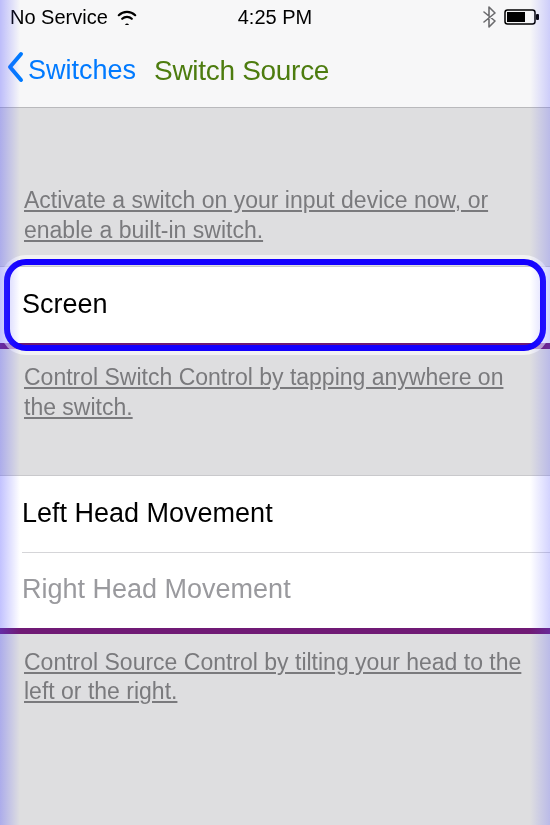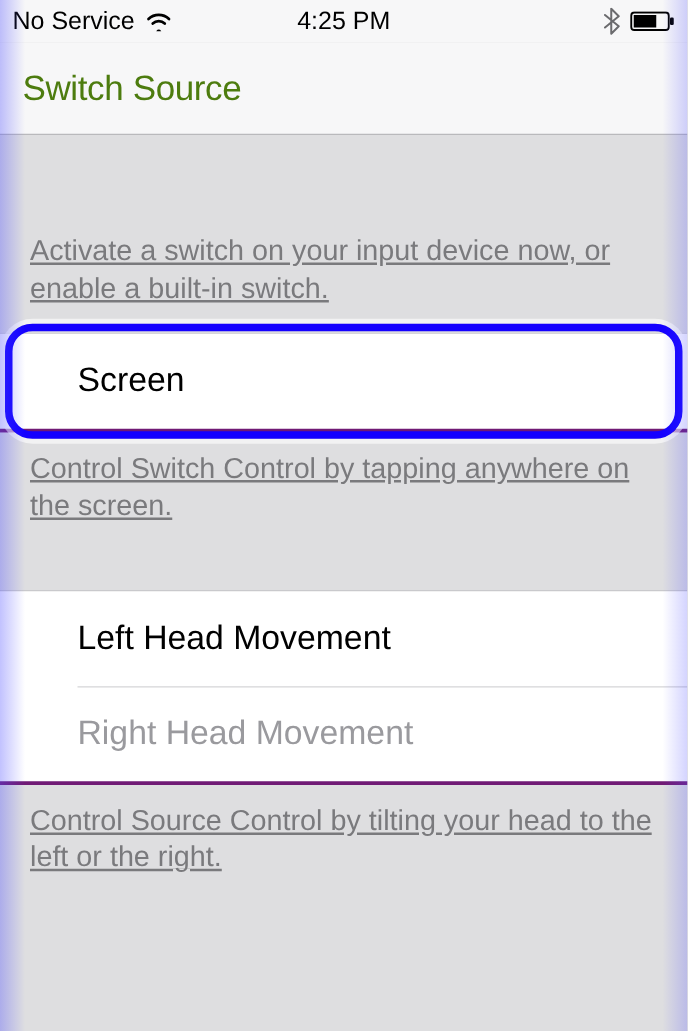--- a/index.html
+++ b/index.html
@@ -112,22 +112,21 @@
       text-decoration: underline;
     }
     .section-header-text.first {
       padding-top: 78px;
       padding-bottom: 20px;
     }
 
     .cell-group {
       background: #fff;
       border-top: 1px solid #c9c9cc;
-      border-bottom: 3px solid #701a75;
-      padding-left: 40px;
+      border-bottom: 6px solid #701a75;
     }
     .cell {
       min-height: 76px;
       display: flex;
       align-items: center;
       padding: 0 22px;
       font-size: 27px;
       font-weight: 300;
       color: #000;
       position: relative;
@@ -183,36 +182,44 @@
       <svg width="36" height="16" viewBox="0 0 36 16">
         <rect x="1" y="1" width="30" height="14" rx="2.5" stroke="#000" stroke-width="1.5" fill="none"></rect>
         <rect x="3" y="3" width="18" height="10" fill="#000"></rect>
         <rect x="32" y="5" width="3" height="6" rx="1" fill="#000"></rect>
       </svg>
     </span>
   </div>
 </div>
 
 <div class="nav-bar">
+  <div class="back-button">
+    <span class="back-chevron">
+      <svg width="20" height="34" viewBox="0 0 20 34">
+        <polyline points="15,4 4,17 15,30" stroke="#007aff" stroke-width="4" fill="none" stroke-linecap="round" stroke-linejoin="round"></polyline>
+      </svg>
+    </span>
+    <span>Switches</span>
+  </div>
   <div class="nav-title">Switch Source</div>
 </div>
 
 <div class="content">
 
   <div class="section-header-text first">Activate a switch on your input device now, or enable a built-in switch.</div>
 
   <div class="cell-group" style="position:relative;">
     <div class="cell">
       <span>Screen</span>
     </div>
 
     <div class="highlight-ring" style="top:-8px; left:4px; right:4px; bottom:-8px;"></div>
   </div>
 
-  <div class="section-footer-text">Control Switch Control by tapping anywhere on the screen.</div>
+  <div class="section-footer-text">Control Switch Control by tapping anywhere on the switch.</div>
 
   <div style="height:38px;"></div>
 
   <div class="cell-group">
     <div class="cell">
       <span>Left Head Movement</span>
     </div>
     <div class="cell disabled">
       <span>Right Head Movement</span>
     </div>

